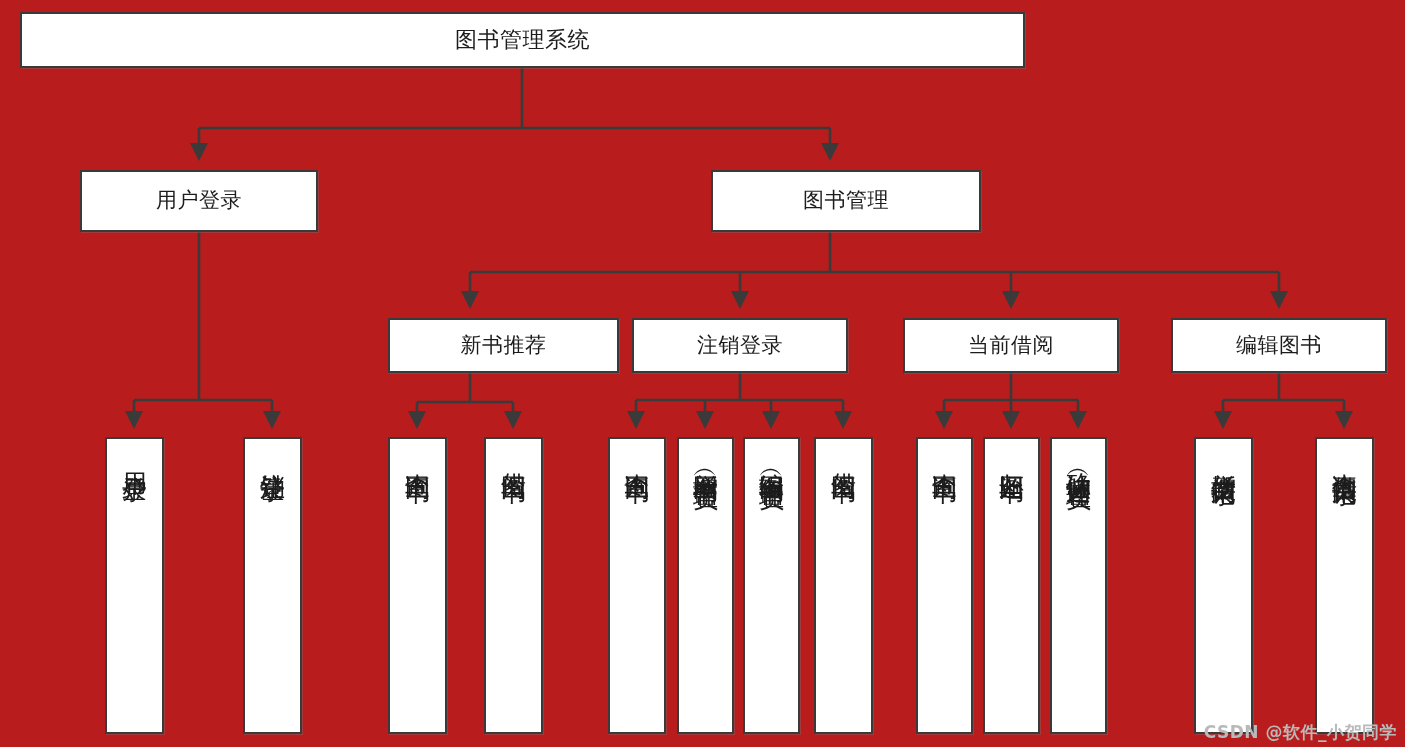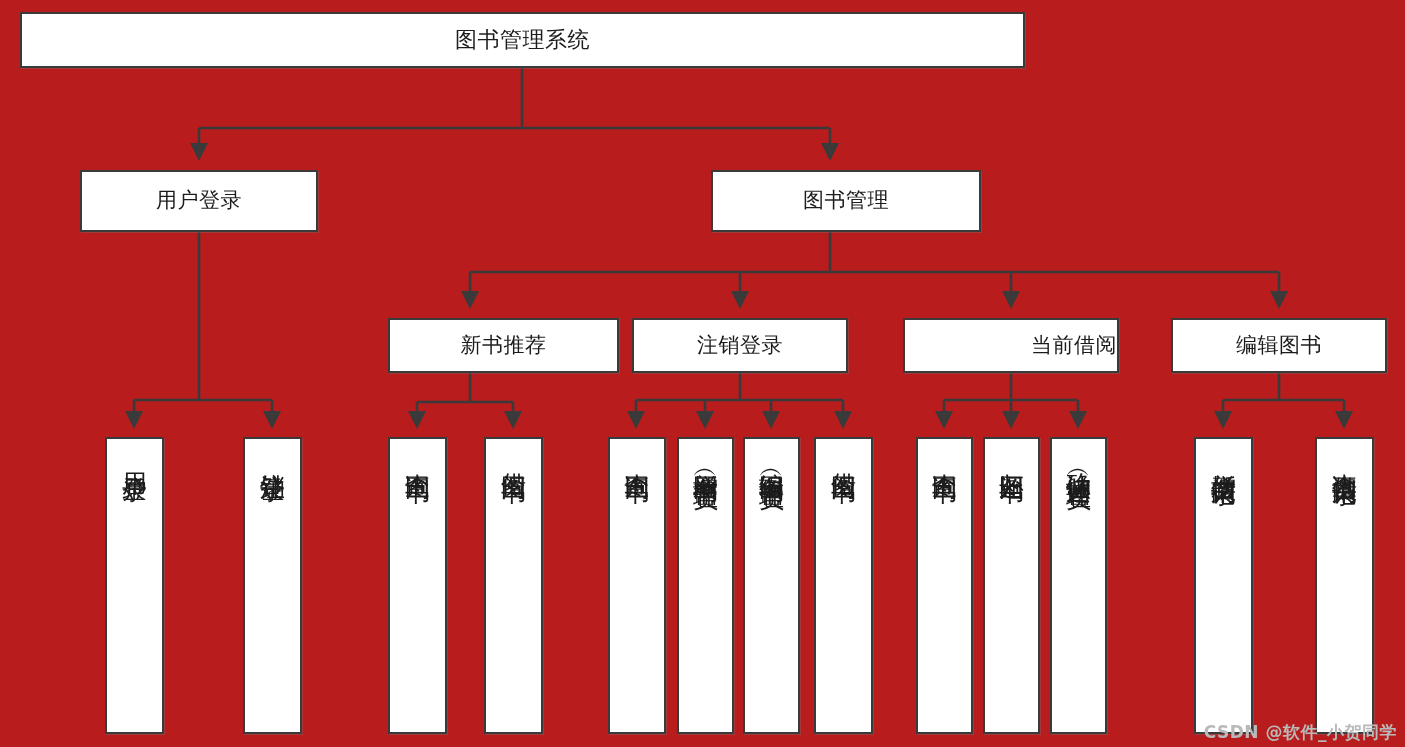--- a/index.html
+++ b/index.html
@@ -138,21 +138,21 @@
   <div class="node h" style="left:711px; top:170px; width:270px; height:62px;">
     <span class="label">图书管理</span>
   </div>
 
   <div class="node h" style="left:362px; top:318px; width:231px; height:55px;margin-left:26px;">
     <span class="label">新书推荐</span>
   </div>
   <div class="node h" style="left:632px; top:318px; width:216px; height:55px;">
     <span class="label">注销登录</span>
   </div>
-  <div class="node h" style="left:903px; top:318px; width:216px; height:55px;justify-content:flex-end;">
+  <div class="node h" style="left:903px; top:318px; width:216px; height:55px;">
     <span class="label">当前借阅</span>
   </div>
   <div class="node h" style="left:1171px; top:318px; width:216px; height:55px;">
     <span class="label">编辑图书</span>
   </div>
 
   <div class="node v" style="left:105px; top:437px; width:59px; height:297px;">
     <span class="label">用户登录</span>
   </div>
   <div class="node v" style="left:243px; top:437px; width:59px; height:297px;">

